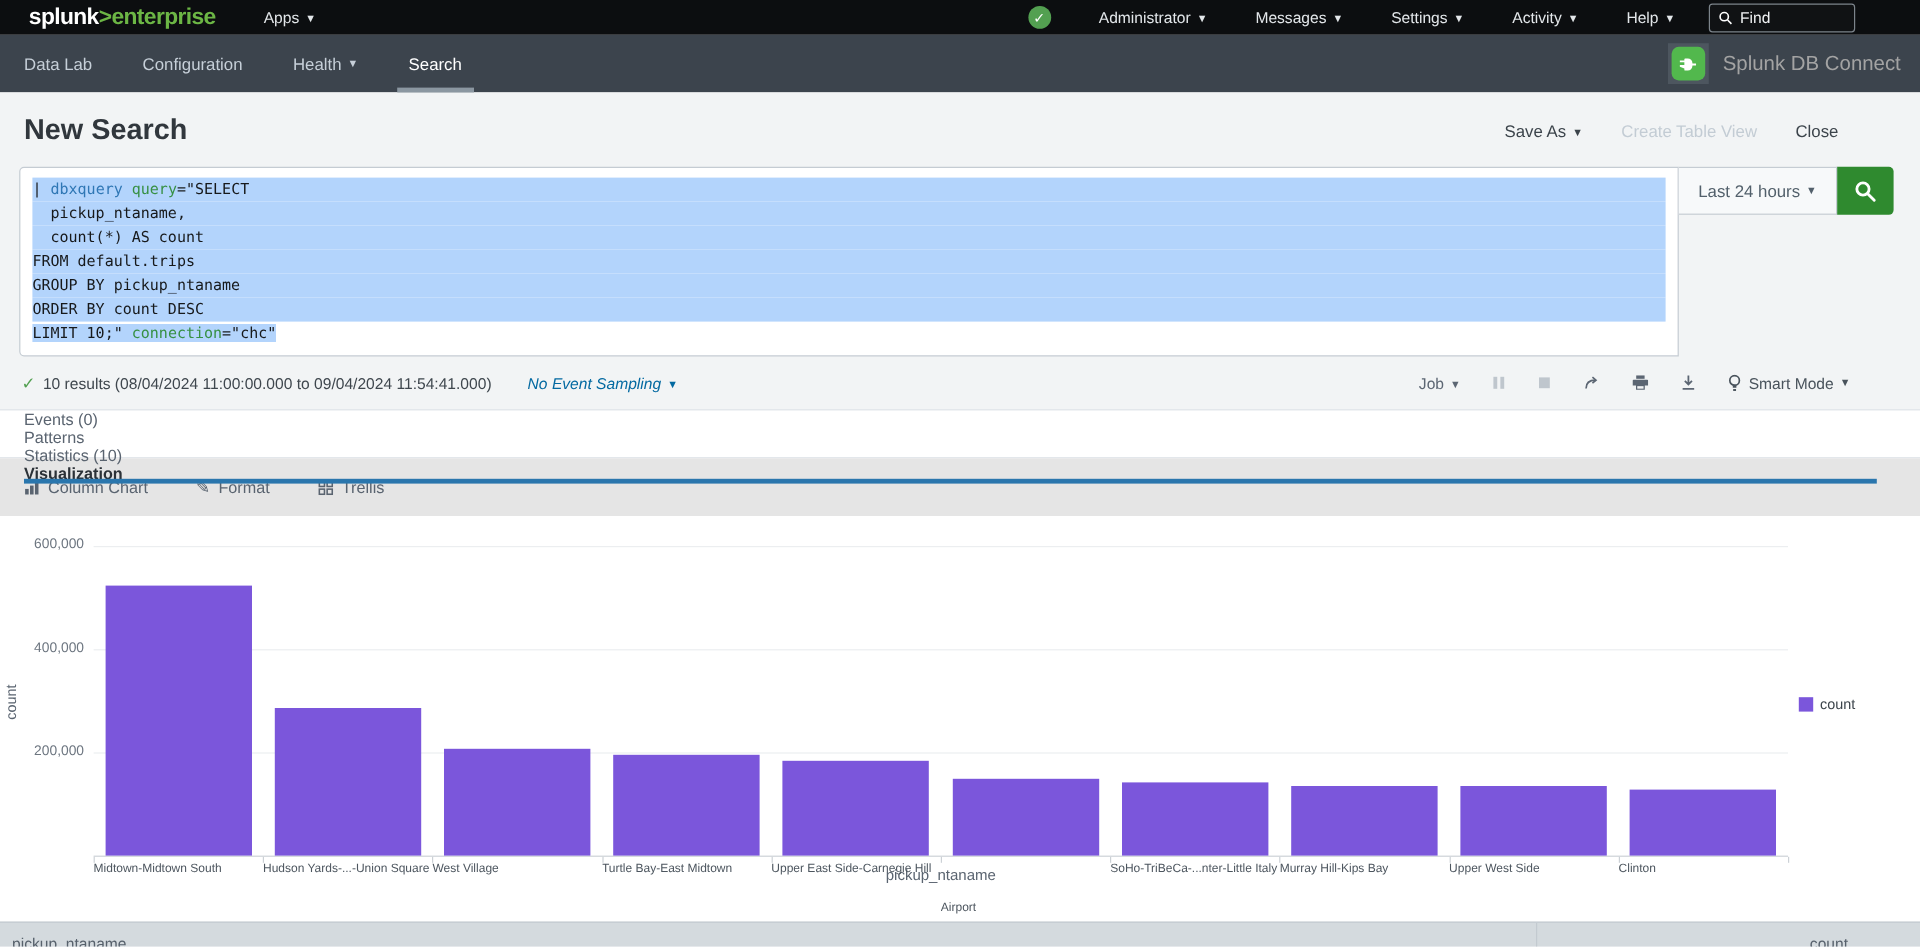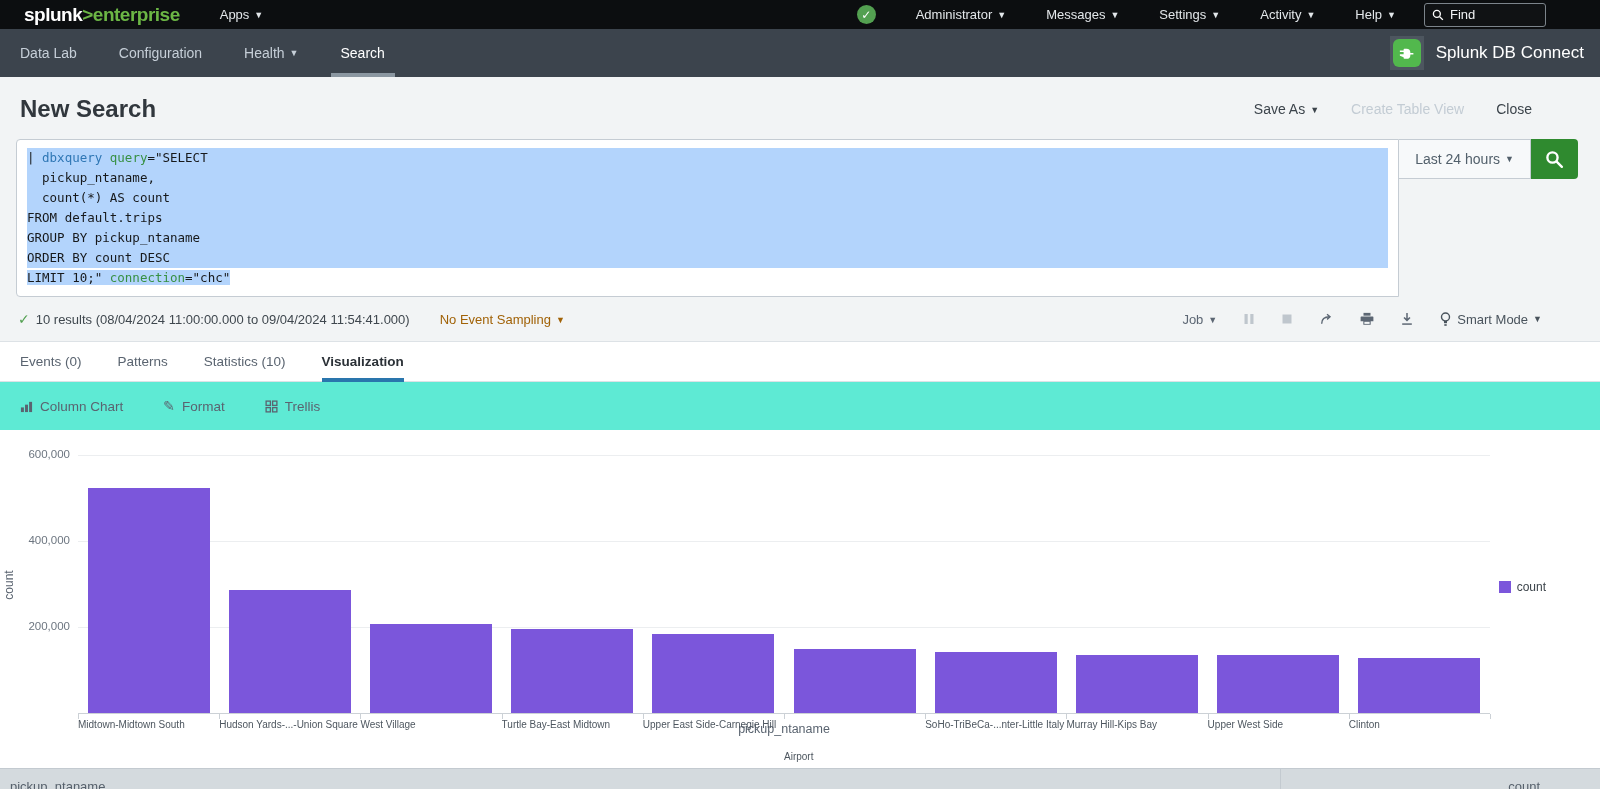--- a/index.html
+++ b/index.html
@@ -32,21 +32,21 @@
                  align-items:center; cursor:pointer; white-space:nowrap; }
   .appbar-item.active { color:#fff; }
   .appbar-item.active::after { content:""; position:absolute; left:-10px; right:-10px;
                  bottom:0; height:4px; background:#8b97a1; }
   .appbar-spacer { flex:1; }
   .app-id { display:flex; align-items:center; }
   .app-icon-outer { width:34px; height:34px; background:#4d565f; display:flex;
                     align-items:center; justify-content:center; }
   .app-icon-inner { width:28px; height:28px; background:#52b84d; border-radius:6px;
                     display:flex; align-items:center; justify-content:center; }
-  .app-title { color:#ffffff; font-size:17px; margin-left:12px; white-space:nowrap; }
+  .app-title { color:#a3a3a3; font-size:17px; margin-left:12px; white-space:nowrap; }
 
   
   .page-head-section { background:#f2f4f5; }
   .page-header { display:flex; align-items:center; padding:18px 68px 14px 20px; }
   .page-title { font-size:24px; font-weight:bold; color:#31373d; }
   .header-actions { margin-left:auto; display:flex; align-items:center; font-size:14px; color:#3c444b; }
   .header-action { margin-left:32px; cursor:pointer; white-space:nowrap; }
   .header-action.disabled { color:#c3ccd4; cursor:default; }
 
   
@@ -62,40 +62,40 @@
   .time-picker { height:40px; background:#f7f9fa; border:1px solid #c5ccd3; border-left:none;
                  display:flex; align-items:center; padding:0 16px; font-size:14px; color:#52606b;
                  cursor:pointer; white-space:nowrap; }
   .search-btn { height:40px; width:47px; background:#2f8a2f; border:none; border-radius:0 4px 4px 0;
                 display:flex; align-items:center; justify-content:center; cursor:pointer; }
 
   
   .results-bar { display:flex; align-items:center; height:44px; padding:0 58px 0 18px;
                  font-size:13px; color:#3f474e; }
   .check-mark { color:#53a051; font-weight:bold; font-size:14px; margin-right:6px; }
-  .sampling { margin-left:30px; color:#a16207; cursor:pointer; }
+  .sampling { margin-left:30px; color:#0369a1; cursor:pointer;font-style:italic; }
   .results-right { margin-left:auto; display:flex; align-items:center; color:#5c6673; }
   .job-label { cursor:pointer; }
   .icon-btn { margin-left:26px; display:flex; align-items:center; cursor:pointer; color:#5c6673; }
   .icon-btn.dim { color:#bfc6cd; }
   .smart-mode { margin-left:26px; display:flex; align-items:center; color:#49535c; cursor:pointer; }
   .smart-mode svg { margin-right:6px; }
 
   
   .tabs { background:#fff; border-top:1px solid #dde2e6; border-bottom:1px solid #dde2e6;
-          display:flex; align-items:stretch; height:41px; padding-left:20px; }
+          display:flex; align-items:stretch; height:41px; padding-left:20px;flex-direction:column; }
   .tab { display:flex; align-items:center; margin-right:36px; font-size:13.5px; color:#5a6470;
          position:relative; cursor:pointer; white-space:nowrap; }
   .tab.active { color:#2b3137; font-weight:bold; }
   .tab.active::after { content:""; position:absolute; left:0; right:0; bottom:-1px; height:4px;
                        background:#2a76ad; }
 
   
   .viz-toolbar { display:flex; align-items:center; height:48px; padding-left:20px;
-                 font-size:13.5px; color:#5a6470; background:#5eead4; }
+                 font-size:13.5px; color:#5a6470; background:#e5e5e5; }
   .viz-btn { display:flex; align-items:center; margin-right:40px; cursor:pointer; white-space:nowrap; }
   .viz-btn svg, .viz-btn .glyph { margin-right:7px; }
   .glyph { font-size:14px; }
 
   
   .chart-wrap { position:relative; height:318px; background:#fff; }
   .gridline { position:absolute; left:78px; width:1412px; height:1px; background:#eceef0; }
   .axis-line { position:absolute; left:78px; width:1412px; height:1px; background:#ccd1d6; }
   .ytick-label { position:absolute; width:70px; text-align:right; font-size:11.5px; color:#6d7680; }
   .bar { position:absolute; background:#7b56db; }

